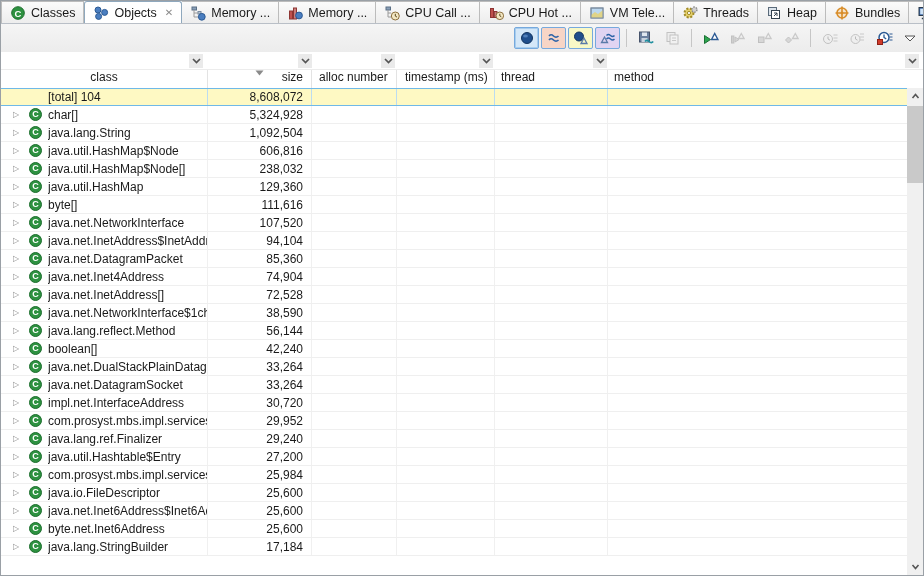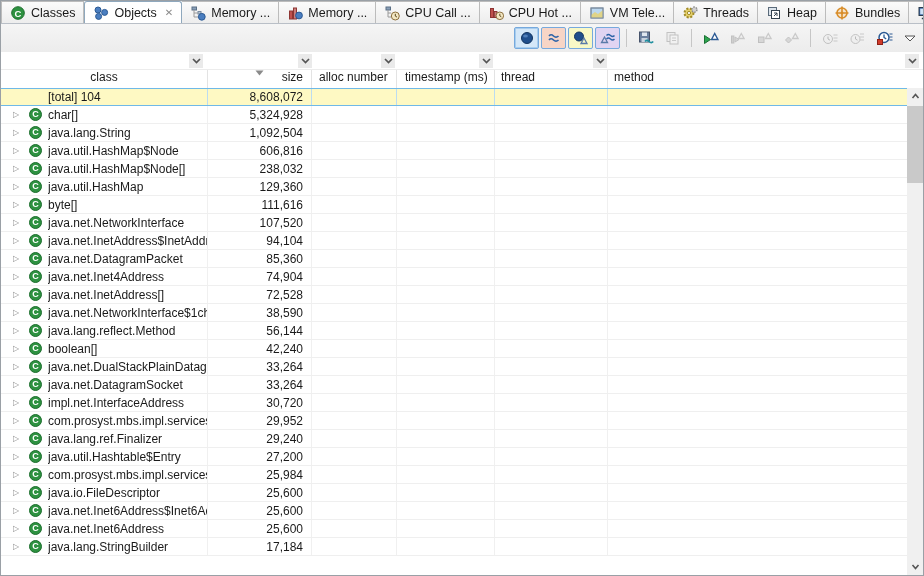--- a/index.html
+++ b/index.html
@@ -636,21 +636,21 @@
     <div class="cell c-size">25,600</div>
     <div class="cell c-alloc"></div>
     <div class="cell c-ts"></div>
     <div class="cell c-thread"></div>
     <div class="cell c-method"></div>
   </div>
         <div class="row">
     <div class="cell c-class">
       <span class="twisty">▷</span>
       <span class="cicon">C</span>
-      <span class="clabel">java.net.Inet6Address</span>
+      <span class="clabel">byte.net.Inet6Address</span>
     </div>
     <div class="cell c-size">25,600</div>
     <div class="cell c-alloc"></div>
     <div class="cell c-ts"></div>
     <div class="cell c-thread"></div>
     <div class="cell c-method"></div>
   </div>
         <div class="row">
     <div class="cell c-class">
       <span class="twisty">▷</span>

